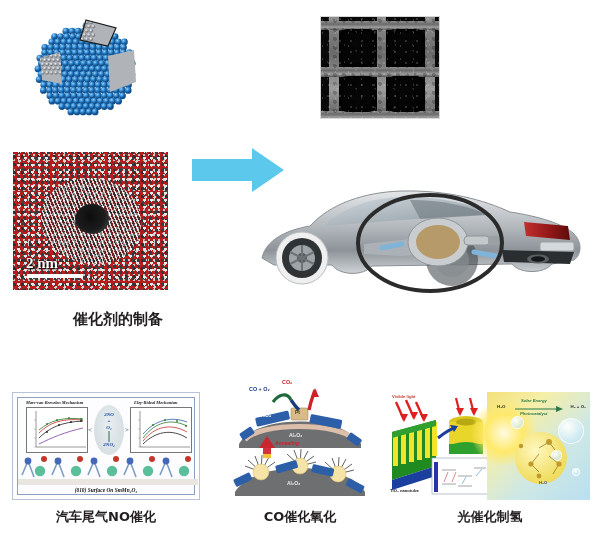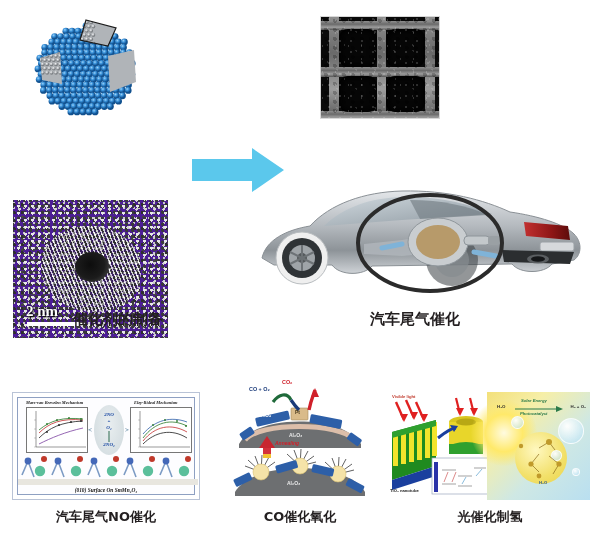--- a/index.html
+++ b/index.html
@@ -40,21 +40,21 @@
       radial-gradient(circle at 12% 22%, rgba(255,255,255,.35) 0 1px, transparent 1px),
       radial-gradient(circle at 38% 64%, rgba(255,255,255,.28) 0 1px, transparent 1px),
       radial-gradient(circle at 72% 18%, rgba(255,255,255,.3) 0 1px, transparent 1px),
       radial-gradient(circle at 86% 78%, rgba(255,255,255,.25) 0 1px, transparent 1px),
       radial-gradient(circle at 55% 42%, rgba(0,0,0,.4) 0 2px, transparent 2px);
     background-size: 13px 13px, 17px 17px, 11px 11px, 19px 19px, 9px 9px;
   }
 
   
   #tem { left: 13px; top: 152px; width: 155px; height: 138px; overflow: hidden;
-         background: #4c1d95; margin-top: 48px; }
+         background: #b91c1c; }
   .tem-noise { position: absolute; inset: -10px;
     background-image:
       radial-gradient(circle at 20% 30%, #e8e8e8 0 1.4px, transparent 1.6px),
       radial-gradient(circle at 60% 70%, #3a3a3a 0 1.6px, transparent 1.8px),
       radial-gradient(circle at 85% 15%, #d4d4d4 0 1.2px, transparent 1.4px),
       radial-gradient(circle at 40% 85%, #2e2e2e 0 1.5px, transparent 1.7px),
       radial-gradient(circle at 10% 60%, #c8c8c8 0 1.3px, transparent 1.5px),
       radial-gradient(circle at 75% 45%, #444 0 1.4px, transparent 1.6px);
     background-size: 7px 7px, 6px 6px, 9px 9px, 8px 8px, 5px 5px, 11px 11px;
   }
@@ -1094,21 +1094,20 @@
       <rect x="212" y="66" width="26" height="9" rx="4" fill="#c3c8cb" stroke="#8f969b"></rect>
       <rect x="236" y="66" width="12" height="9" rx="3" fill="#9aa0a4"></rect>
       <path d="M130,78 L150,74" stroke="#7fb3d8" stroke-width="5" stroke-linecap="round"></path>
       <path d="M222,82 L244,86" stroke="#7fb3d8" stroke-width="5" stroke-linecap="round"></path>
 
       <ellipse cx="178" cy="73" rx="72" ry="48" fill="none" stroke="#2b2b2b" stroke-width="4"></ellipse>
     </svg>
   </div>
 
   <div class="cap" style="left:48px; top:310px; width:140px; font-size:15px;">催化剂的制备</div>
-  <div class="cap" style="left:350px; top:310px; width:130px; font-size:15px;">汽车尾气催化</div>
 
   <div class="panel" id="no">
     <div class="no-inner">
 
       <div class="mini-title" style="left:8px; top:2px; font-size:4.4px;">Mars-van Krevelen Mechanism</div>
       <div class="mini-plot" style="left:8px; top:9px; width:62px; height:46px;">
         <svg width="62" height="46" viewBox="0 0 62 46">
           <g stroke="#333" stroke-width=".5" fill="none">
             <line x1="9" y1="3" x2="9" y2="39"></line>
             <line x1="9" y1="39" x2="59" y2="39"></line>

